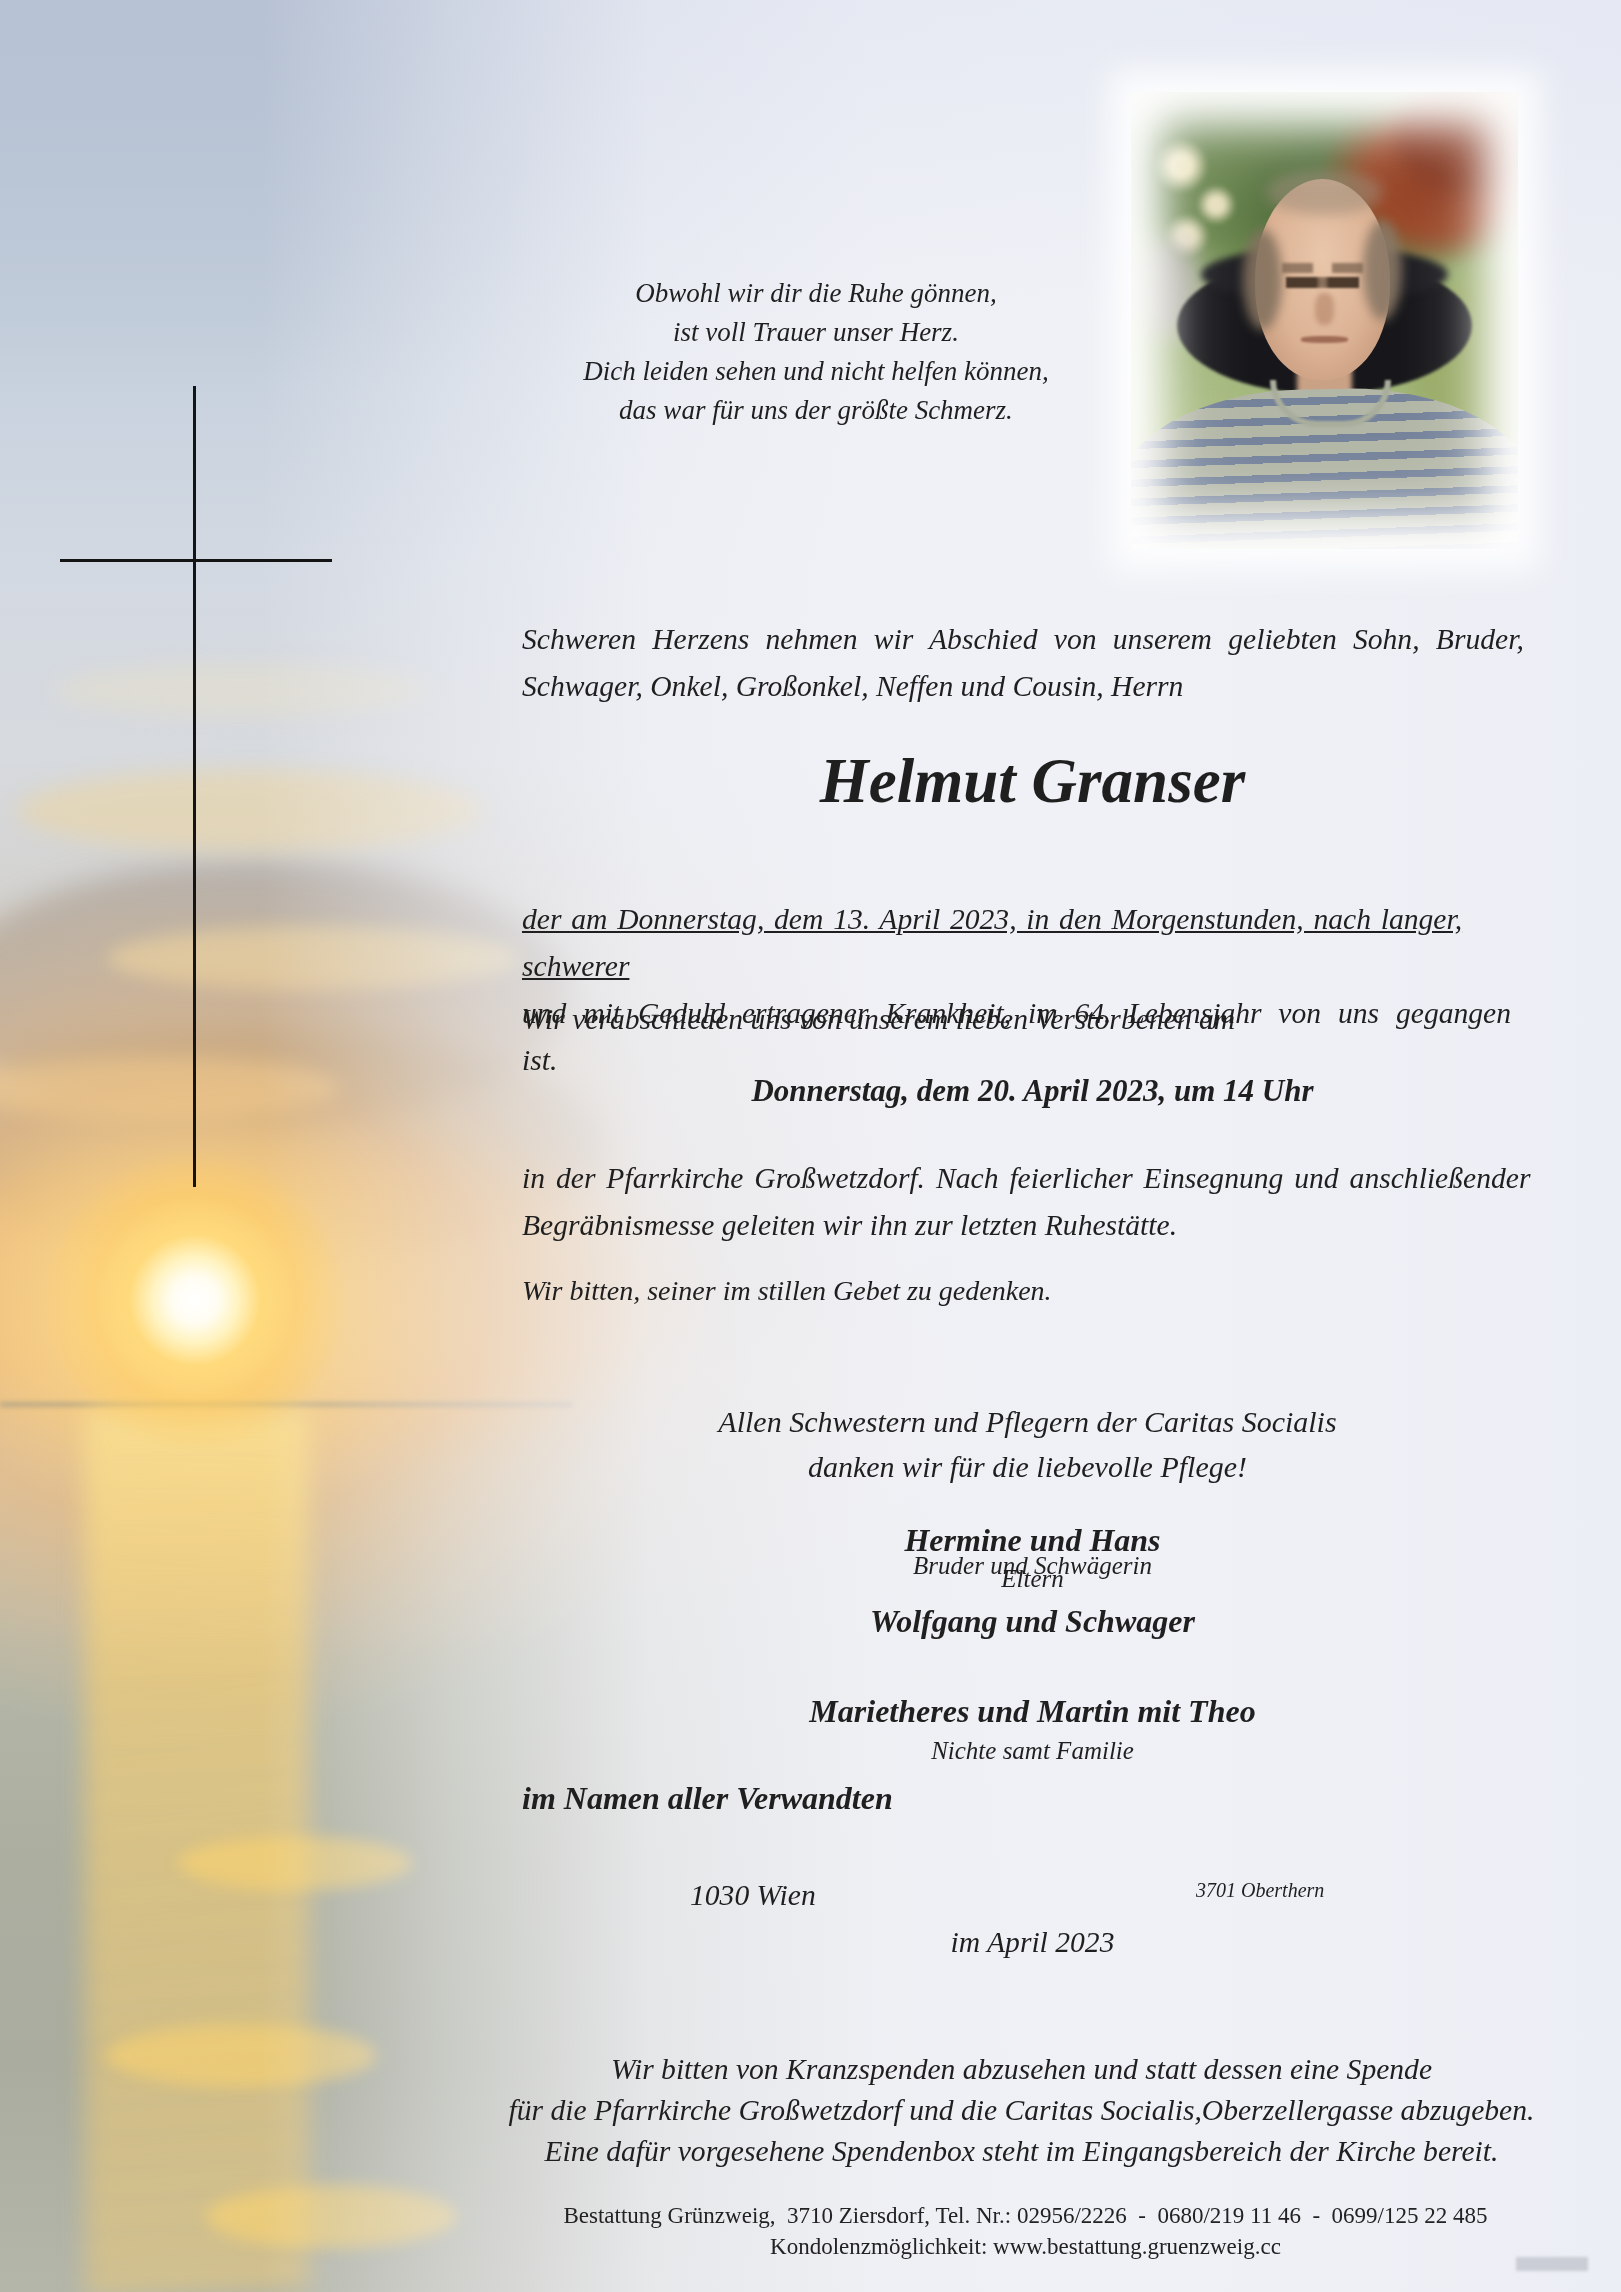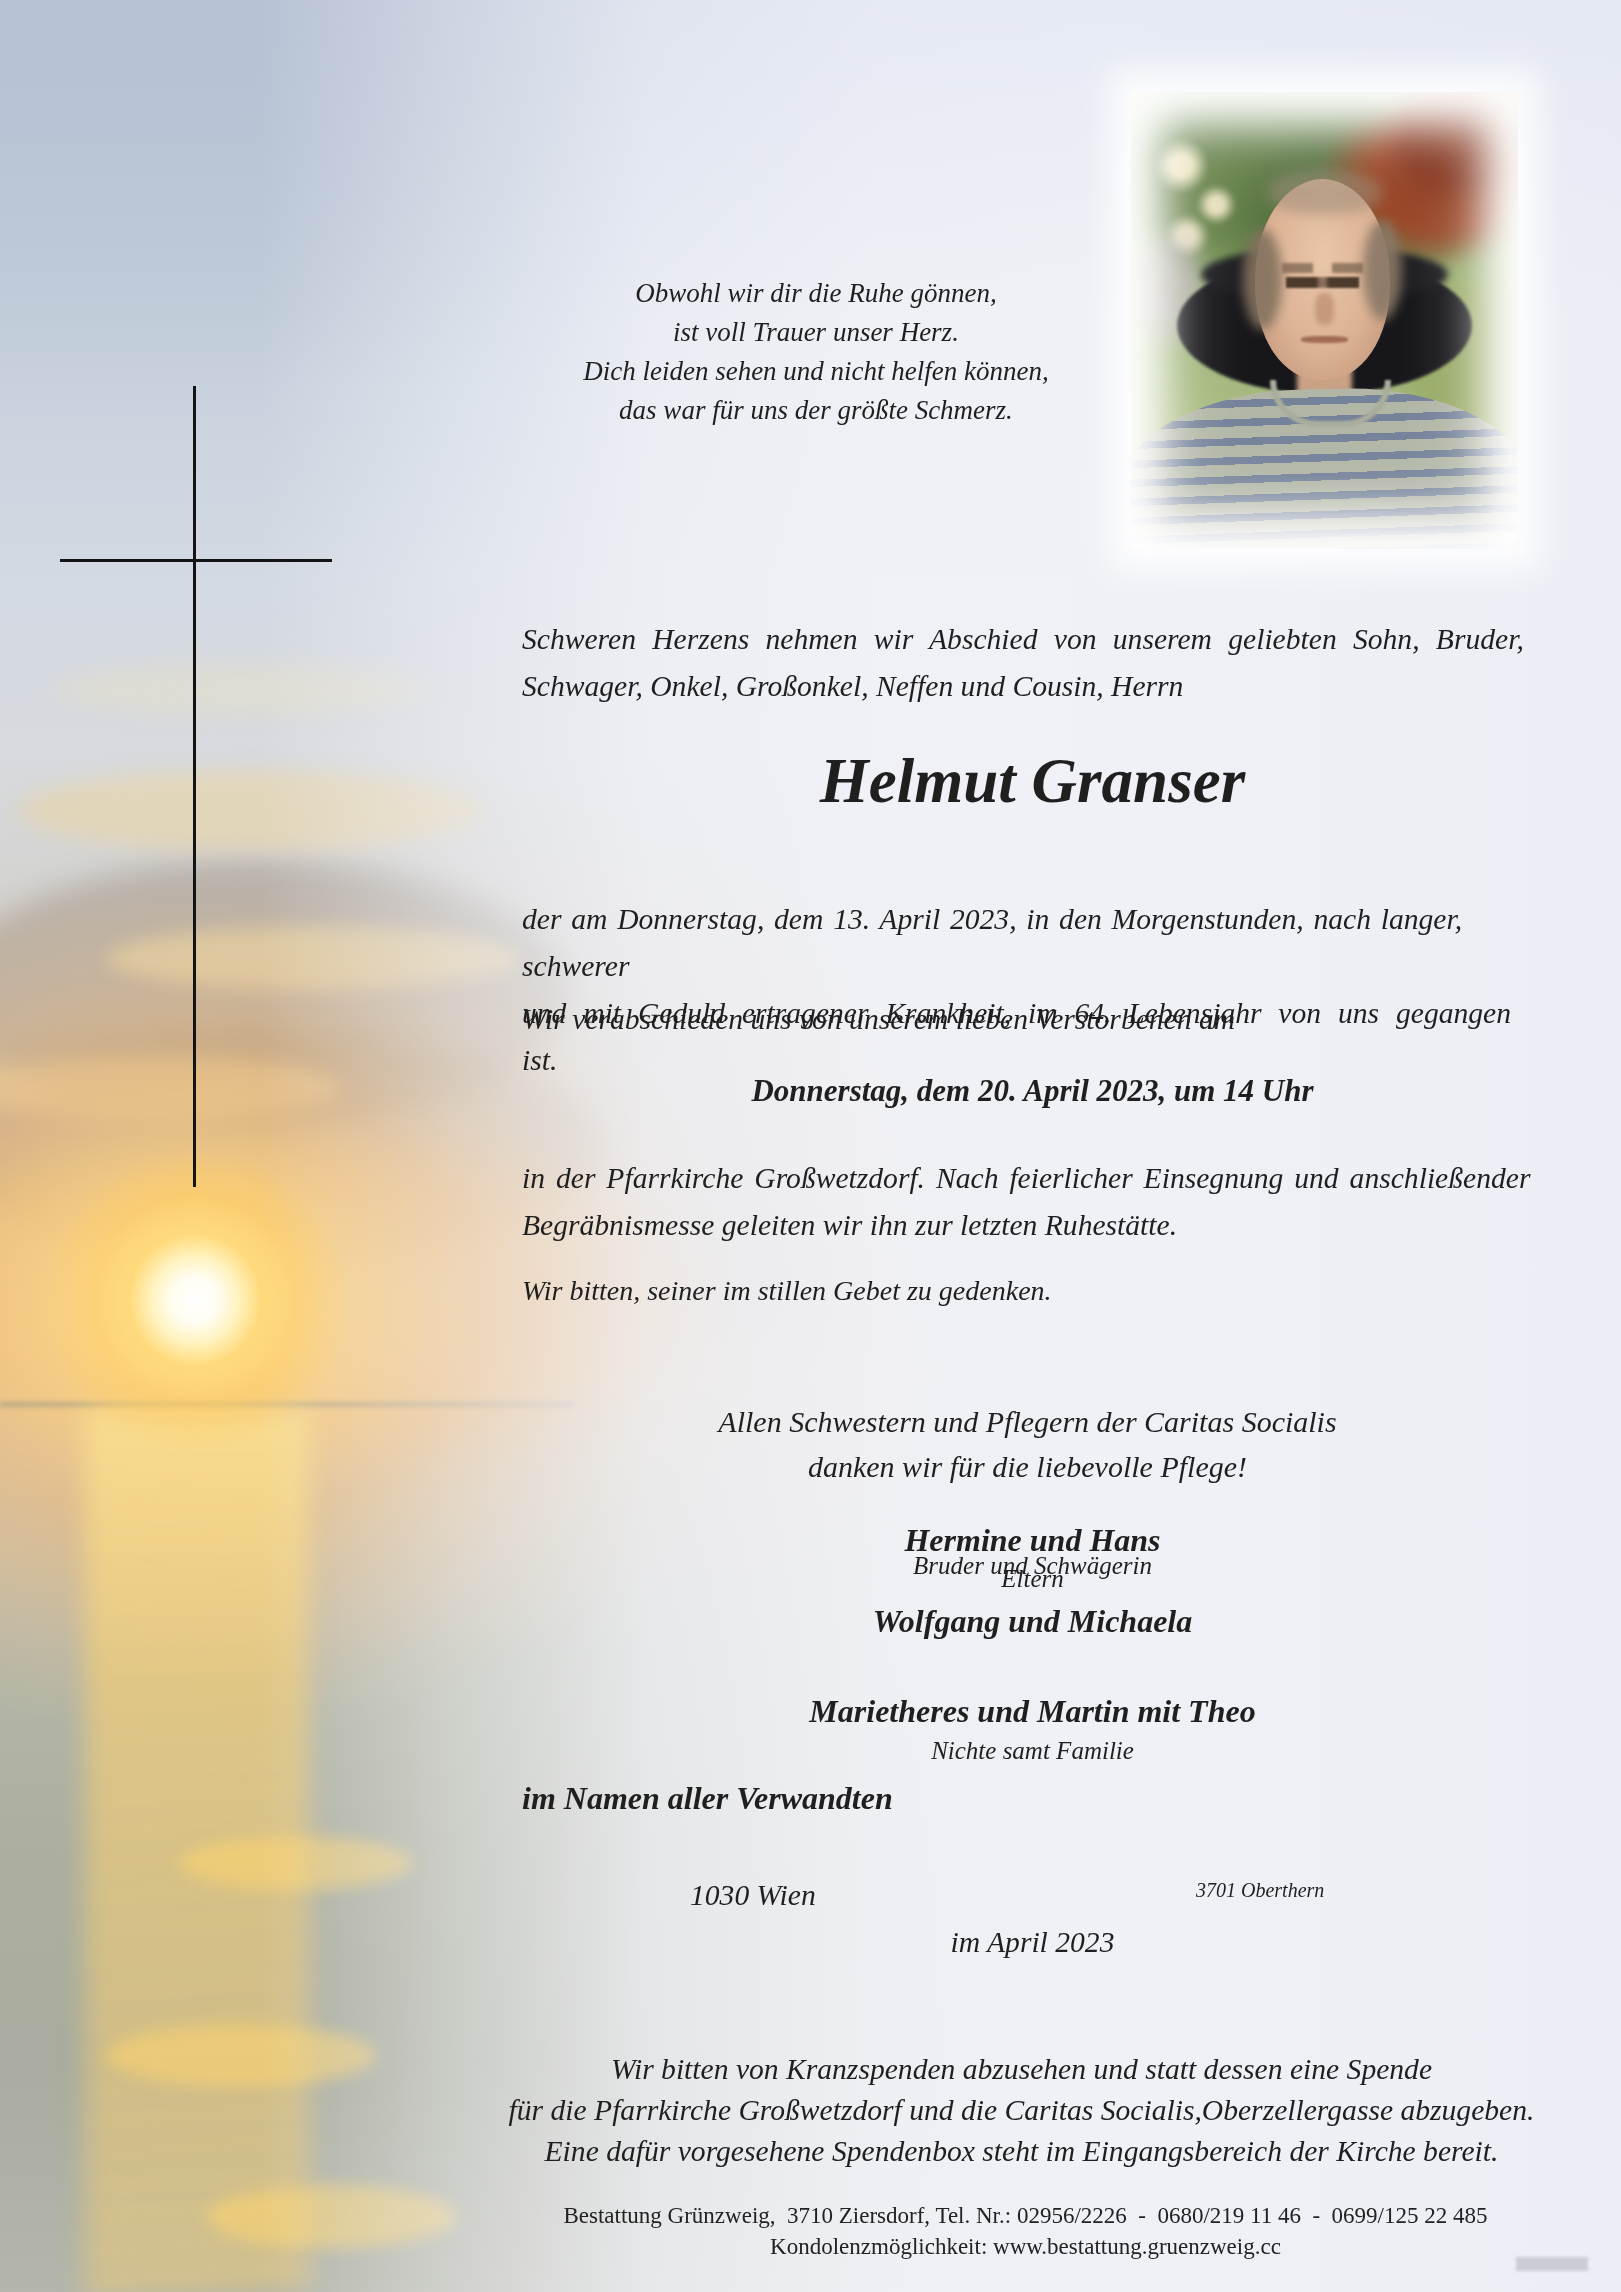--- a/index.html
+++ b/index.html
@@ -99,21 +99,21 @@
   }
   #ph-collar{left:36%;top:63%;width:28%;height:9%;border:6.3px solid #a9ad9c;border-top:none;border-radius:0 0 54px 54px;filter:blur(0.9px);background:rgba(0,0,0,0);}
   #ph-vignette{inset:0;box-shadow:inset 0 0 41px 30px rgba(255,255,255,0.97), inset 0 0 81px 36px rgba(255,255,255,0.45);}
   
   .txt{position:absolute;font-style:italic;color:#1f1f1f;}
   #poem{left:368px;top:274px;width:896px;font-size:27px;line-height:39px;text-align:center;}
   #intro{left:522px;top:616px;width:1021px;font-size:29.6px;line-height:47px;}
   #intro .j1{word-spacing:0.30em;}
   #name{left:522px;top:745px;width:1021px;font-size:63px;font-weight:bold;text-align:center;}
   #obituary{left:522px;top:896px;width:1021px;font-size:29.6px;line-height:47px;}
-  #obituary .j1{word-spacing:0.08em;}
+  #obituary .j1{word-spacing:0.08em;text-decoration:underline;}
   #obituary .j2{word-spacing:0.32em;}
   #farewell-intro{left:522px;top:1003px;width:1021px;font-size:29.6px;}
   #funeral-datetime{left:522px;top:1073px;width:1021px;font-size:31px;font-weight:bold;text-align:center;}
   #location{left:522px;top:1155px;width:1021px;font-size:29.6px;line-height:47px;}
   #location .j1{word-spacing:0.12em;}
   #prayer{left:522px;top:1275px;width:1021px;font-size:28px;}
   #thanks{left:508px;top:1399px;width:1039px;font-size:30px;line-height:45px;text-align:center;}
   .mourner-names{left:522px;width:1021px;font-size:32px;font-weight:bold;text-align:center;}
   .mourner-rel{left:522px;width:1021px;font-size:25px;text-align:center;}
   #m1-n{top:1522px;} #m1-r{top:1565px;}
@@ -206,21 +206,21 @@
   </div>
   <div class="txt" id="prayer">Wir bitten, seiner im stillen Gebet zu gedenken.</div>
 
   <div class="txt" id="thanks">
     <div>Allen Schwestern und Pflegern der Caritas Socialis</div>
     <div>danken wir für die liebevolle Pflege!</div>
   </div>
 
   <div class="txt mourner-names" id="m1-n">Hermine und Hans</div>
   <div class="txt mourner-rel" id="m1-r">Eltern</div>
-  <div class="txt mourner-names" id="m2-n">Wolfgang und Michaela</div>
+  <div class="txt mourner-names" id="m2-n">Wolfgang und Schwager</div>
   <div class="txt mourner-rel" id="m2-r">Bruder und Schwägerin</div>
   <div class="txt mourner-names" id="m3-n">Marietheres und Martin mit Theo</div>
   <div class="txt mourner-rel" id="m3-r">Nichte samt Familie</div>
   <div class="txt" id="closing">im Namen aller Verwandten</div>
 
   <div class="txt" id="place-left">1030 Wien</div>
   <div class="txt" id="place-right">3701 Oberthern</div>
   <div class="txt" id="place-date">im April 2023</div>
 
   <div class="txt" id="donation">

